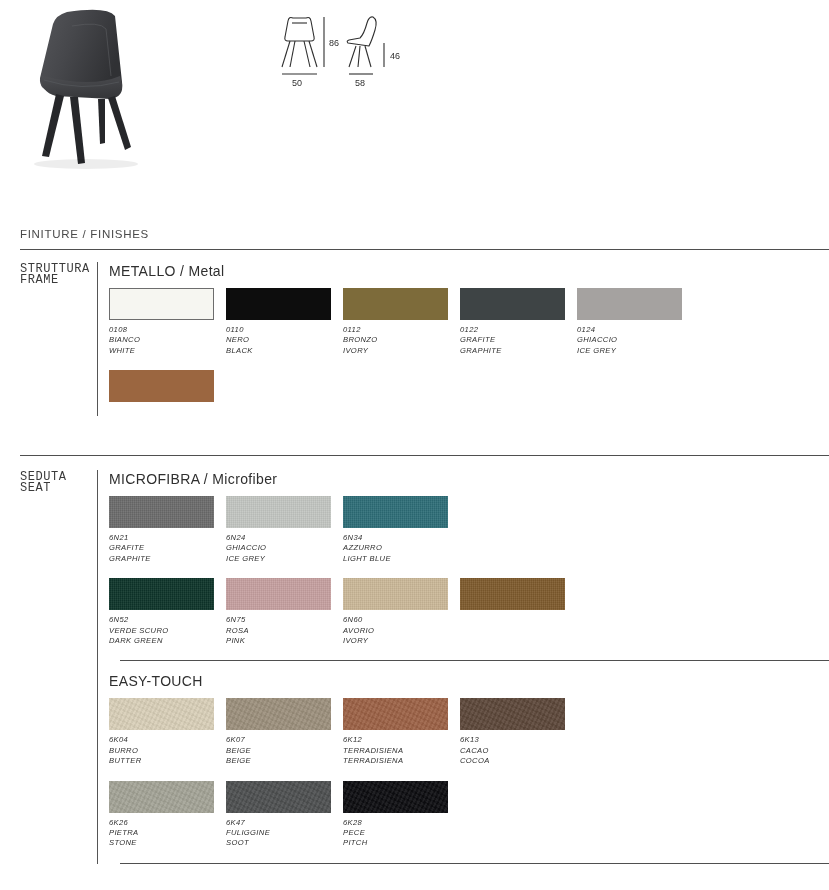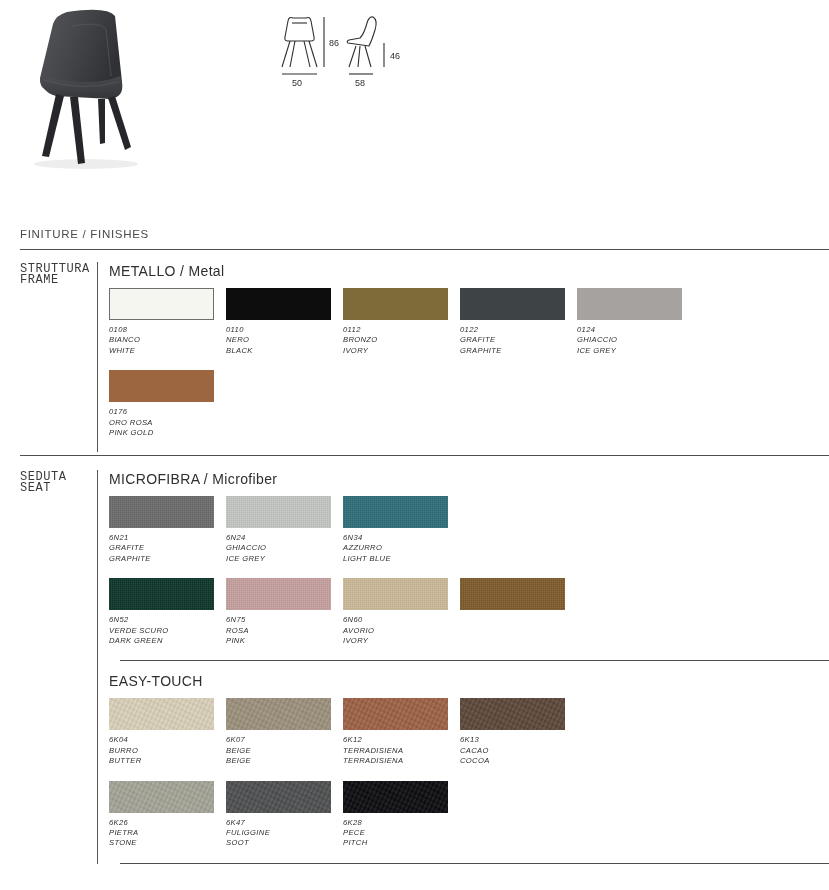--- a/index.html
+++ b/index.html
@@ -277,25 +277,20 @@
             <div class="swatch-meta">
               <span class="swatch-code">0124</span>
               <span class="swatch-it">GHIACCIO</span>
               <span class="swatch-en">ICE GREY</span>
             </div>
           </div>
         </div>
         <div class="swatch-row">
           <div class="swatch-cell">
             <div class="swatch-chip" style="background: rgb(155, 102, 64);"></div>
-            <div class="swatch-meta">
-              <span class="swatch-code">0176</span>
-              <span class="swatch-it">ORO ROSA</span>
-              <span class="swatch-en">PINK GOLD</span>
-            </div>
           </div>
         </div>
       </div>
   </div>
 </div>
 
 <div class="group" id="group-seat" style="top:470px;">
   <div class="group-inner">
     <div class="group-label">
       <span>SEDUTA</span><br>

